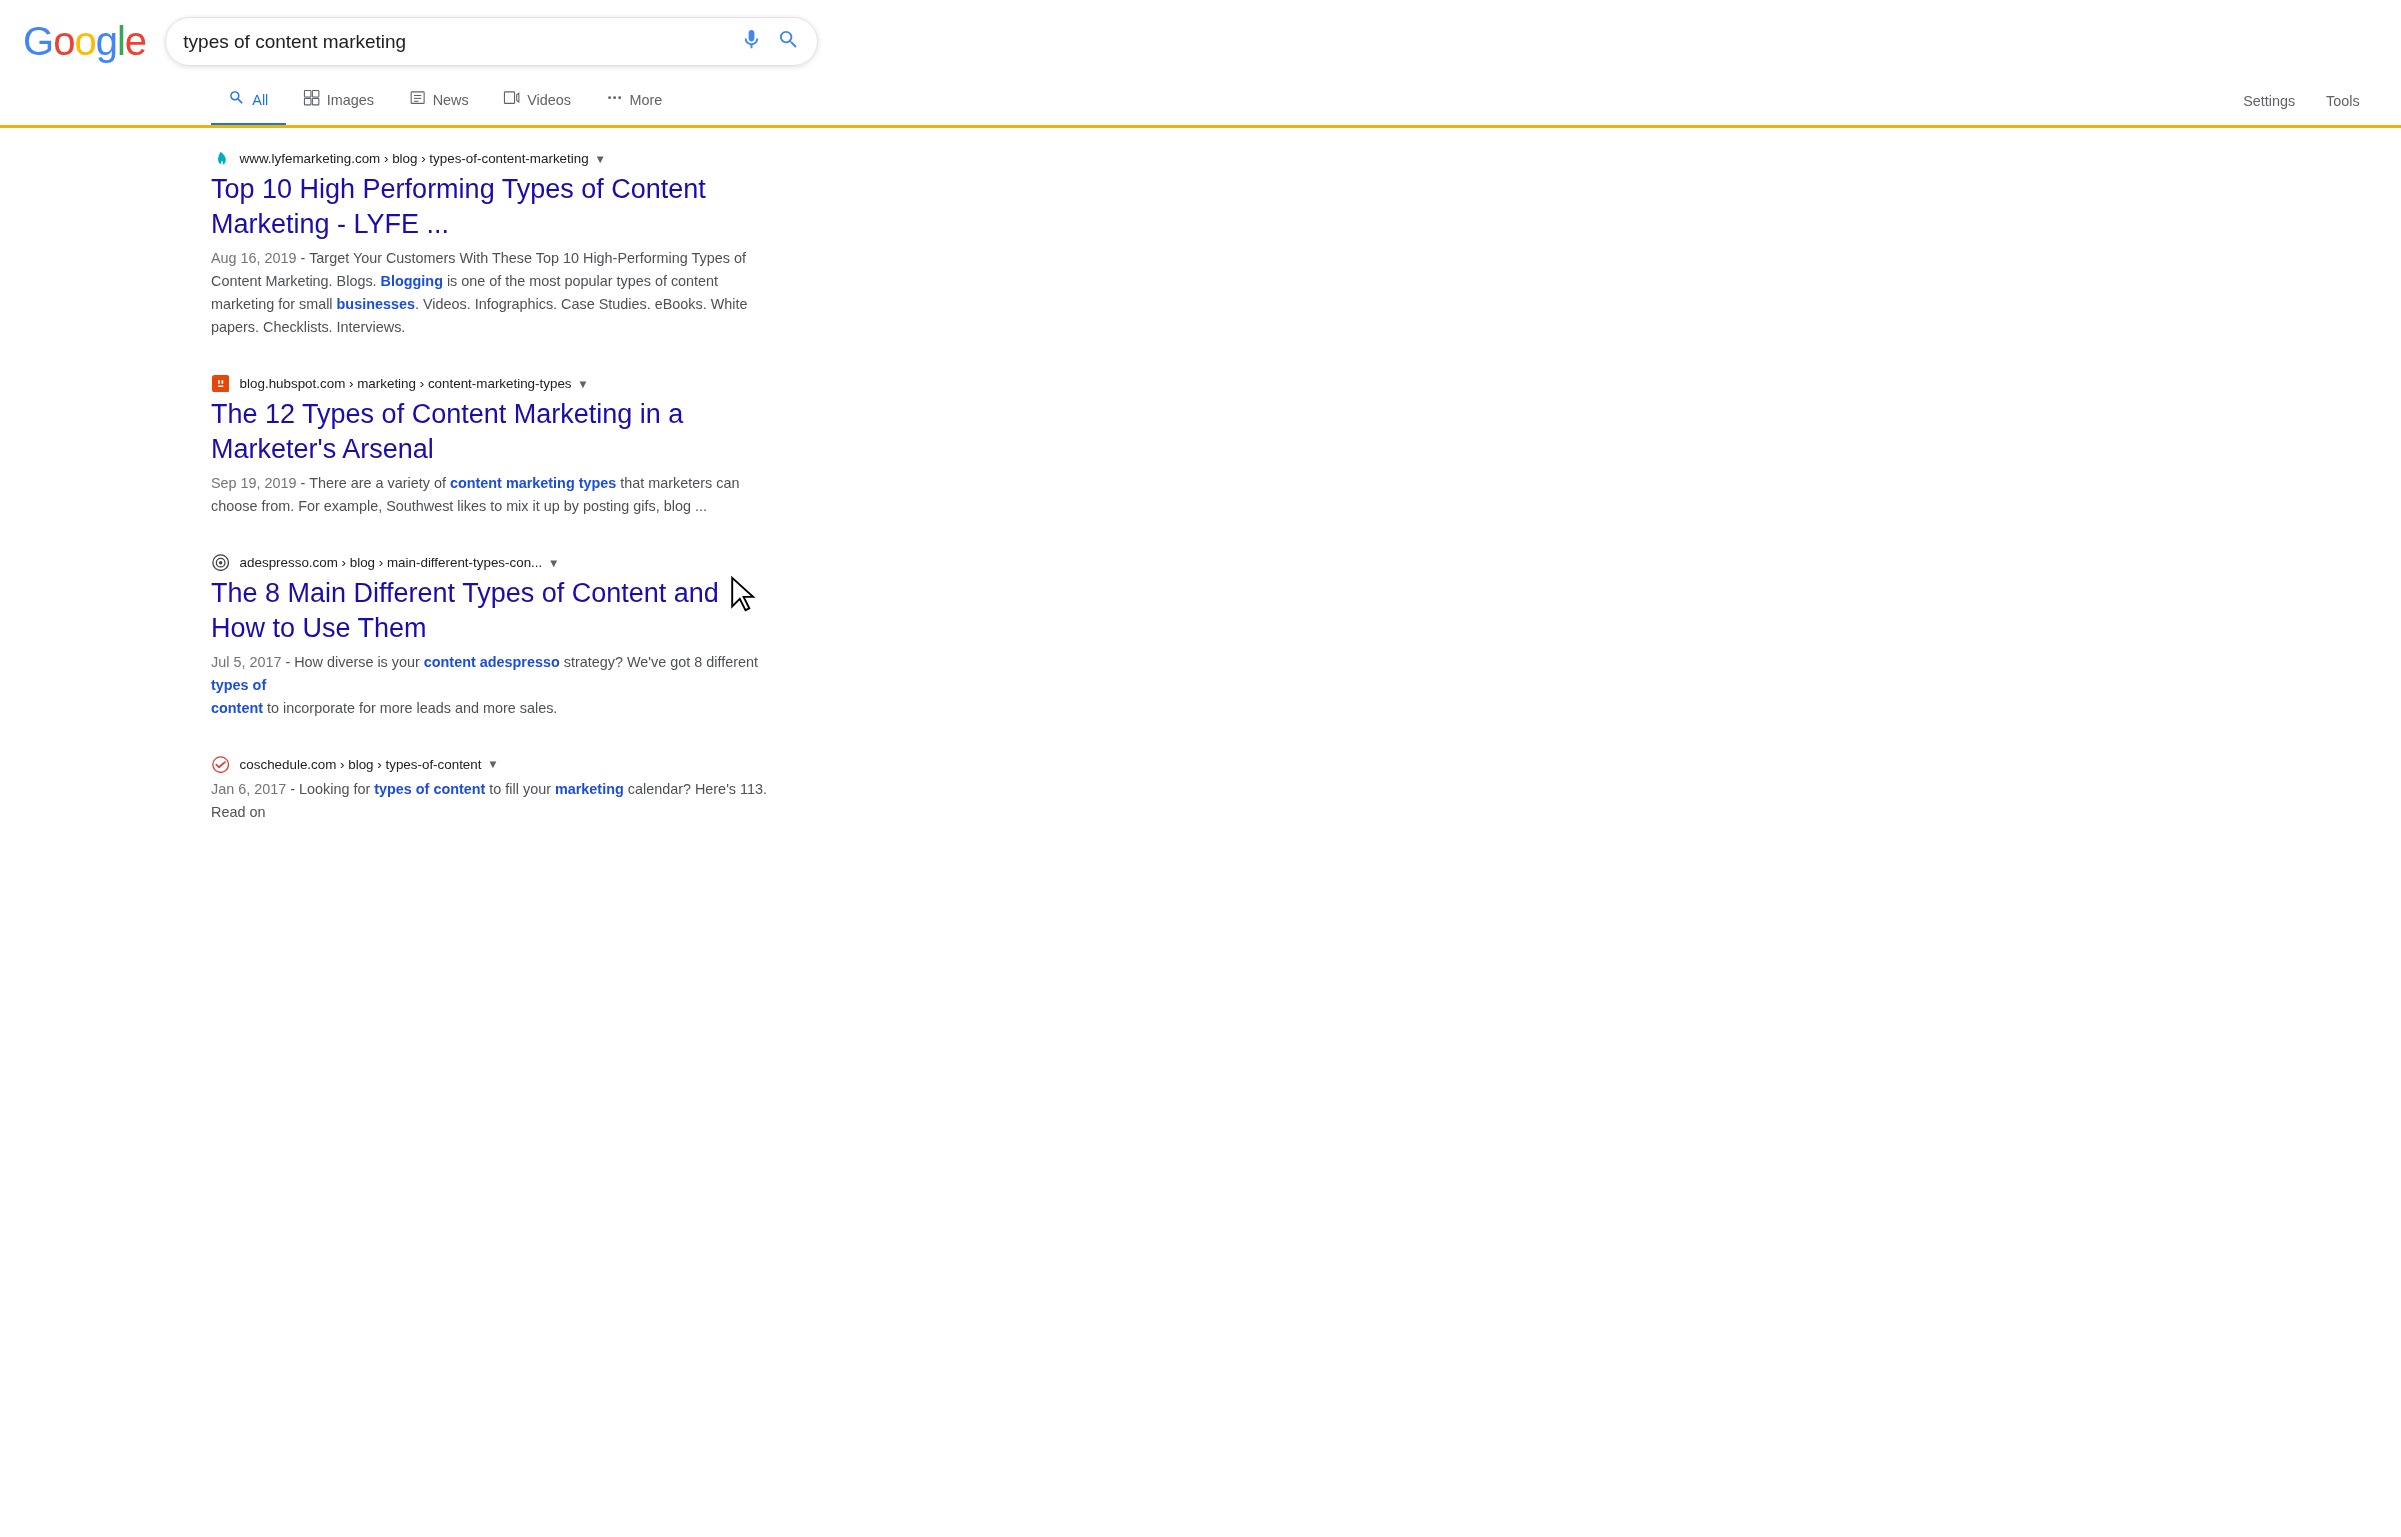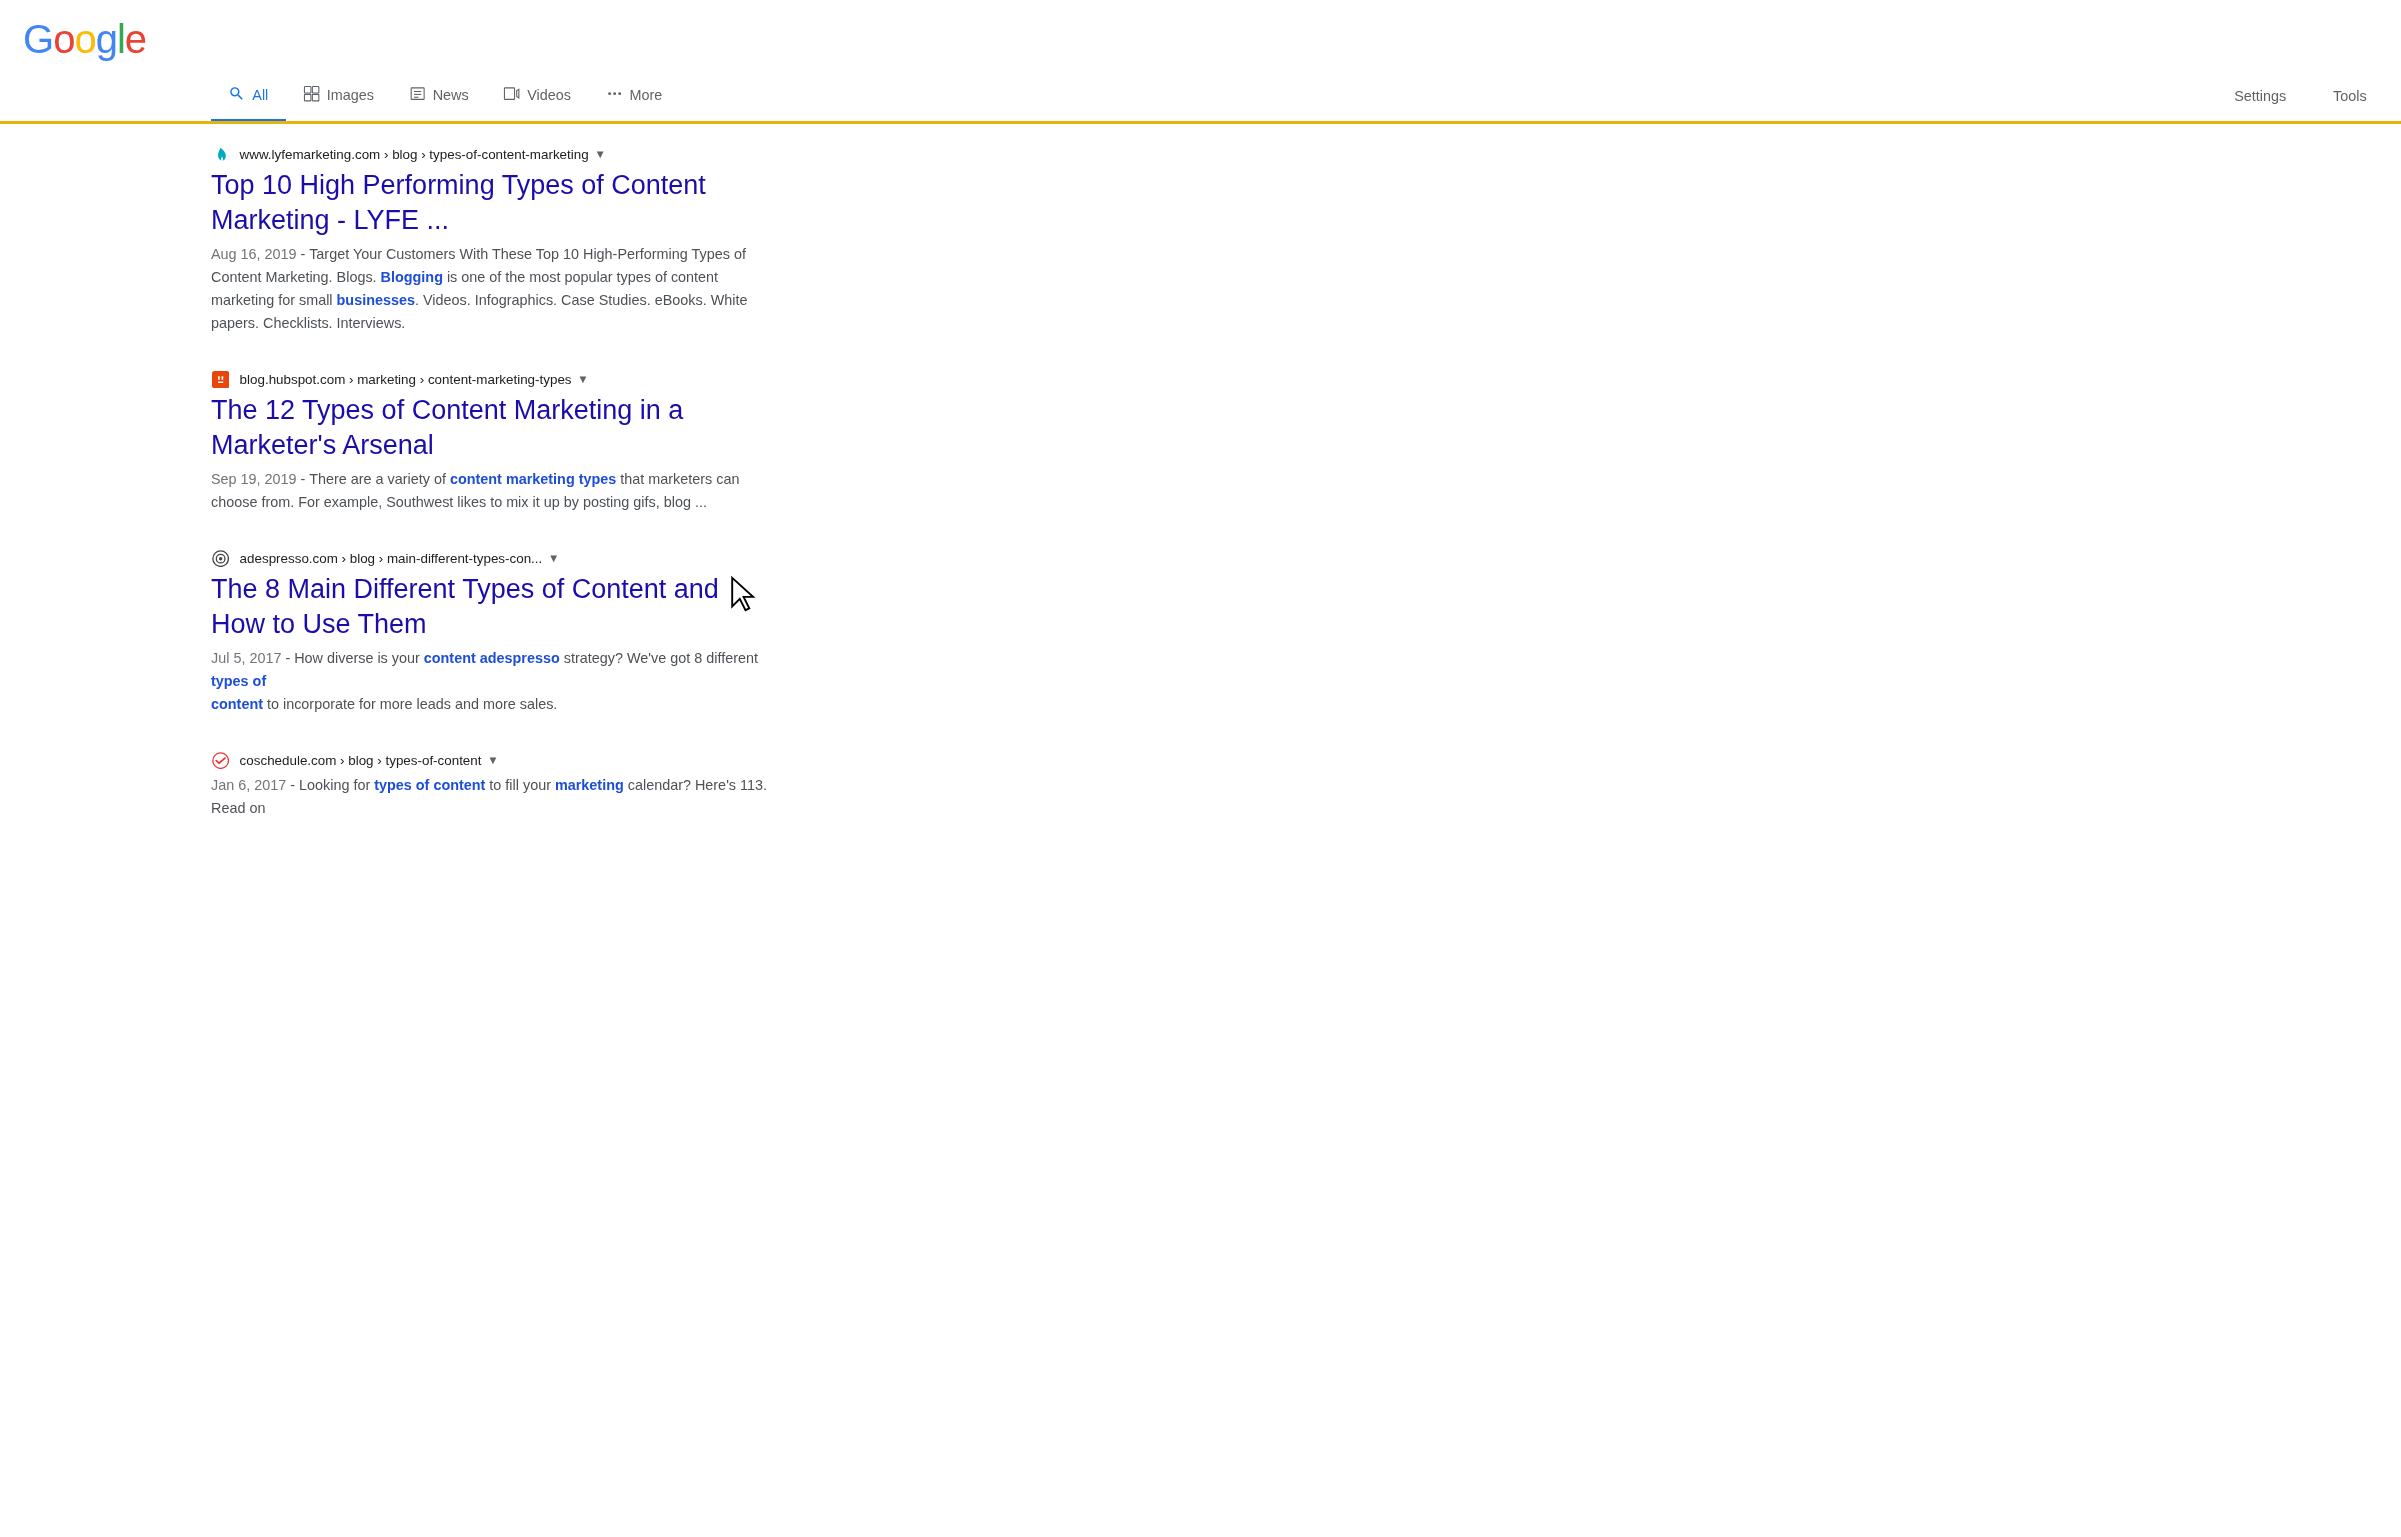--- a/index.html
+++ b/index.html
@@ -84,22 +84,22 @@
     }
 
     .nav-tab.active {
       color: #1a73e8;
       border-bottom: 2.9px solid #1a73e8;
     }
 
     .nav-settings {
       margin-left: auto;
       display: flex;
-      gap: 16px;
-      padding-right: 19px;
+      gap: 0;
+      padding-right: 26px;
     }
 
     .nav-settings-item {
       padding: 13.4px 15.4px;
       font-size: 14.4px;
       color: #5f6368;
       cursor: pointer;
     }
 
     
@@ -179,20 +179,40 @@
 
   <div class="google-logo">
     <span class="g-blue">G</span>
       <span class="g-red">o</span>
       <span class="g-yellow">o</span>
       <span class="g-blue">g</span>
       <span class="g-green">l</span>
       <span class="g-red">e</span>
   </div>
 
+  <div class="search-bar-wrapper">
+    <div class="search-bar">
+      <input class="search-input" type="text" value="types of content marketing" style="">
+      <div class="search-icons">
+
+        <span>
+          <svg viewBox="0 0 24 24" width="23" height="23">
+            <path d="M12 14c1.66 0 3-1.34 3-3V5c0-1.66-1.34-3-3-3S9 3.34 9 5v6c0 1.66 1.34 3 3 3z" fill="#4285F4"></path>
+            <path d="M17 11c0 2.76-2.24 5-5 5s-5-2.24-5-5H5c0 3.53 2.61 6.43 6 6.92V21h2v-3.08c3.39-.49 6-3.39 6-6.92h-2z" fill="#4285F4"></path>
+          </svg>
+        </span>
+
+        <span>
+          <svg viewBox="0 0 24 24" width="23" height="23">
+            <path d="M15.5 14h-.79l-.28-.27A6.471 6.471 0 0 0 16 9.5 6.5 6.5 0 1 0 9.5 16c1.61 0 3.09-.59 4.23-1.57l.27.28v.79l5 4.99L20.49 19l-4.99-5zm-6 0C7.01 14 5 11.99 5 9.5S7.01 5 9.5 5 14 7.01 14 9.5 11.99 14 9.5 14z" fill="#4285F4"></path>
+          </svg>
+        </span>
+      </div>
+    </div>
+  </div>
 </div>
 
 <div class="nav-tabs">
 
   <div class="nav-tab active">
     <span>
       <svg viewBox="0 0 24 24" width="17.3" height="17.3">
         <path d="M15.5 14h-.79l-.28-.27A6.471 6.471 0 0 0 16 9.5 6.5 6.5 0 1 0 9.5 16c1.61 0 3.09-.59 4.23-1.57l.27.28v.79l5 4.99L20.49 19l-4.99-5zm-6 0C7.01 14 5 11.99 5 9.5S7.01 5 9.5 5 14 7.01 14 9.5 11.99 14 9.5 14z" fill="#1a73e8"></path>
       </svg>
     </span>

